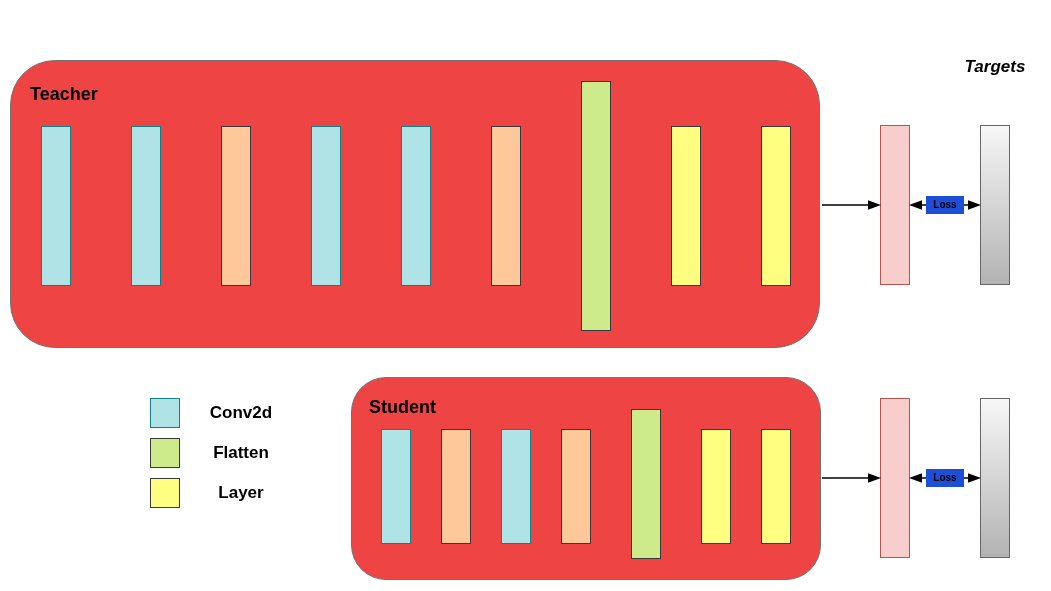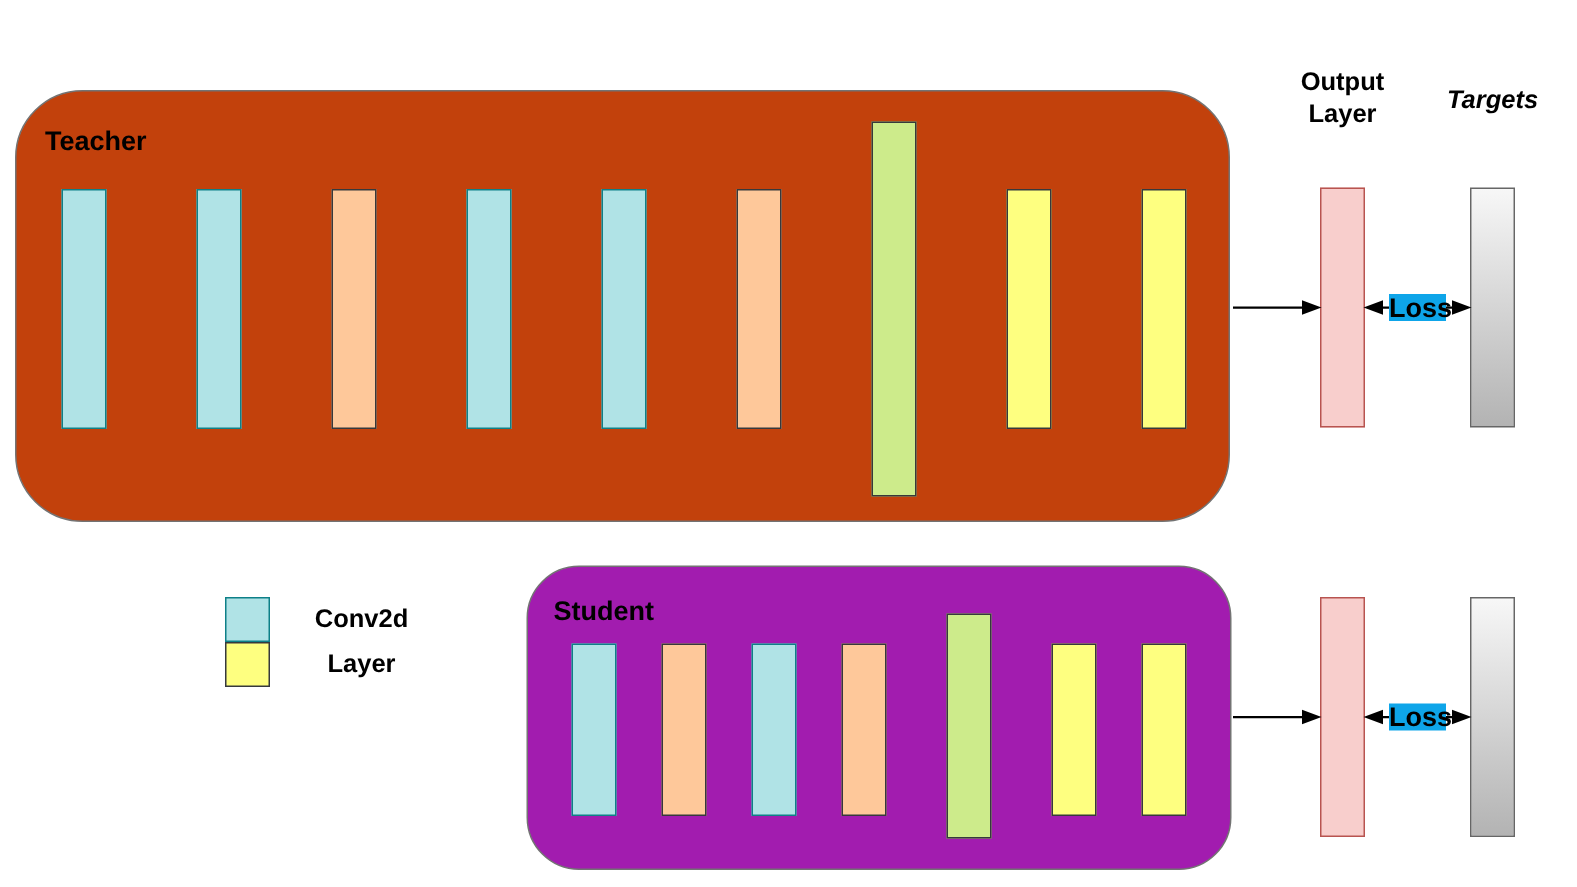--- a/index.html
+++ b/index.html
@@ -20,64 +20,63 @@
   .teacher-targets{left:980px;top:125px;}
   .student-output{left:880px;top:398px;}
   .student-targets{left:980px;top:398px;}
   .col-title{position:absolute;font-weight:bold;font-size:17px;text-align:center;line-height:21px;}
   .output-title{left:853px;top:44px;width:84px;}
   .targets-title{left:950px;top:56px;width:90px;font-style:italic;}
   .arrows{position:absolute;left:0;top:0;}
   .arrows line{stroke:#000;stroke-width:1.5;}
   .arrows polygon{fill:#000;}
   .loss-label{
-    position:absolute;width:38px;text-align:center;font-weight:bold;font-size:18px;
-    background:#0ea5e9;line-height:18px;white-space:nowrap;
+    position:absolute;width:38px;text-align:center;font-weight:bold;font-size:10px;
+    background:#1d4ed8;line-height:18px;white-space:nowrap;
   }
   .teacher-loss{left:926px;top:196px;}
   .student-loss{left:926px;top:469px;}
-  .legend{position:absolute;left:150px;top:398px;display:flex;flex-direction:column;}
+  .legend{position:absolute;left:150px;top:398px;display:flex;flex-direction:column;gap:10px;}
   .legend-row{display:flex;align-items:center;}
   .legend-swatch{width:30px;height:30px;border:1px solid #36393d;box-sizing:border-box;flex:none;}
   .legend-label{width:122px;text-align:center;font-weight:bold;font-size:17px;}
 </style>
 </head>
 <body>
 
 <div class="canvas">
 
-  <div class="group-box teacher-box" style="background: #c2410c; border-color: rgb(115, 115, 115);">
+  <div class="group-box teacher-box" style="background: #ef4444; border-color: rgb(115, 115, 115);">
     <div class="group-label">Teacher</div>
     <div class="layers" id="teacher-layers">
         <div class="layer-bar" style="left: 30px; top: 65px; width: 30px; height: 160px; background: rgb(176, 227, 230); border-color: rgb(14, 128, 136);"></div>
         <div class="layer-bar" style="left: 120px; top: 65px; width: 30px; height: 160px; background: rgb(176, 227, 230); border-color: rgb(14, 128, 136);"></div>
         <div class="layer-bar" style="left: 210px; top: 65px; width: 30px; height: 160px; background: rgb(254, 200, 154); border-color: rgb(54, 57, 61);"></div>
         <div class="layer-bar" style="left: 300px; top: 65px; width: 30px; height: 160px; background: rgb(176, 227, 230); border-color: rgb(14, 128, 136);"></div>
         <div class="layer-bar" style="left: 390px; top: 65px; width: 30px; height: 160px; background: rgb(176, 227, 230); border-color: rgb(14, 128, 136);"></div>
         <div class="layer-bar" style="left: 480px; top: 65px; width: 30px; height: 160px; background: rgb(254, 200, 154); border-color: rgb(54, 57, 61);"></div>
         <div class="layer-bar" style="left: 570px; top: 20px; width: 30px; height: 250px; background: rgb(205, 235, 139); border-color: rgb(54, 57, 61);"></div>
         <div class="layer-bar" style="left: 660px; top: 65px; width: 30px; height: 160px; background: rgb(254, 255, 128); border-color: rgb(54, 57, 61);"></div>
         <div class="layer-bar" style="left: 750px; top: 65px; width: 30px; height: 160px; background: rgb(254, 255, 128); border-color: rgb(54, 57, 61);"></div>
       </div>
   </div>
 
-  <div class="group-box student-box" style="background: #a21caf; border-color: rgb(115, 115, 115);">
+  <div class="group-box student-box" style="background: #ef4444; border-color: rgb(115, 115, 115);">
     <div class="group-label">Student</div>
     <div class="layers" id="student-layers">
         <div class="layer-bar" style="left: 29px; top: 51px; width: 30px; height: 115px; background: rgb(176, 227, 230); border-color: rgb(14, 128, 136);"></div>
         <div class="layer-bar" style="left: 89px; top: 51px; width: 30px; height: 115px; background: rgb(254, 200, 154); border-color: rgb(54, 57, 61);"></div>
         <div class="layer-bar" style="left: 149px; top: 51px; width: 30px; height: 115px; background: rgb(176, 227, 230); border-color: rgb(14, 128, 136);"></div>
         <div class="layer-bar" style="left: 209px; top: 51px; width: 30px; height: 115px; background: rgb(254, 200, 154); border-color: rgb(54, 57, 61);"></div>
         <div class="layer-bar" style="left: 279px; top: 31px; width: 30px; height: 150px; background: rgb(205, 235, 139); border-color: rgb(54, 57, 61);"></div>
         <div class="layer-bar" style="left: 349px; top: 51px; width: 30px; height: 115px; background: rgb(254, 255, 128); border-color: rgb(54, 57, 61);"></div>
         <div class="layer-bar" style="left: 409px; top: 51px; width: 30px; height: 115px; background: rgb(254, 255, 128); border-color: rgb(54, 57, 61);"></div>
       </div>
   </div>
 
-  <div class="col-title output-title">Output Layer</div>
   <div class="col-title targets-title">Targets</div>
 
   <div class="bar output-bar teacher-output" style="background: rgb(248, 206, 204); border-color: rgb(184, 84, 80);"></div>
   <div class="bar targets-bar teacher-targets" style="background: linear-gradient(rgb(247, 247, 247), rgb(179, 179, 179)); border-color: rgb(102, 102, 102);"></div>
   <div class="bar output-bar student-output" style="background: rgb(248, 206, 204); border-color: rgb(184, 84, 80);"></div>
   <div class="bar targets-bar student-targets" style="background: linear-gradient(rgb(247, 247, 247), rgb(179, 179, 179)); border-color: rgb(102, 102, 102);"></div>
 
   <svg class="arrows" width="1051" height="591" viewBox="0 0 1051 591">
     <g>
       <line x1="822" y1="205" x2="869" y2="205"></line>
@@ -101,18 +100,22 @@
 
   <div class="loss-label teacher-loss">Loss</div>
   <div class="loss-label student-loss">Loss</div>
 
   <div class="legend" id="legend-items">
       <div class="legend-row">
         <div class="legend-swatch" style="background: rgb(176, 227, 230); border-color: rgb(14, 128, 136);"></div>
         <span class="legend-label">Conv2d</span>
       </div>
       <div class="legend-row">
+        <div class="legend-swatch" style="background: rgb(205, 235, 139); border-color: rgb(54, 57, 61);"></div>
+        <span class="legend-label">Flatten</span>
+      </div>
+      <div class="legend-row">
         <div class="legend-swatch" style="background: rgb(254, 255, 128); border-color: rgb(54, 57, 61);"></div>
         <span class="legend-label">Layer</span>
       </div>
     </div>
 
 </div>
 
 </body></html>

